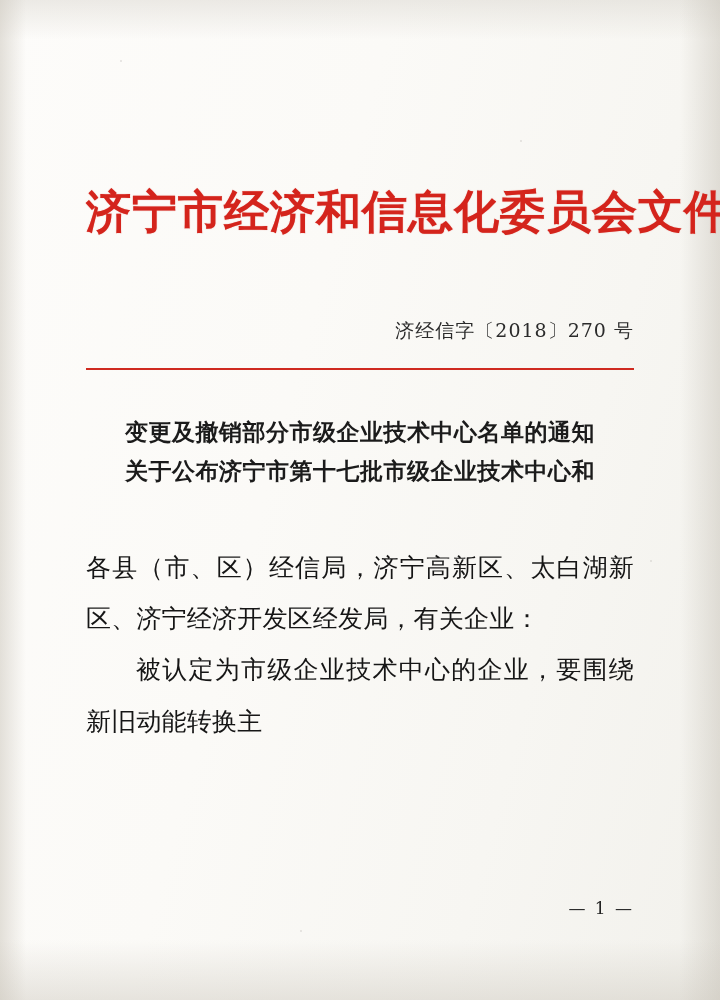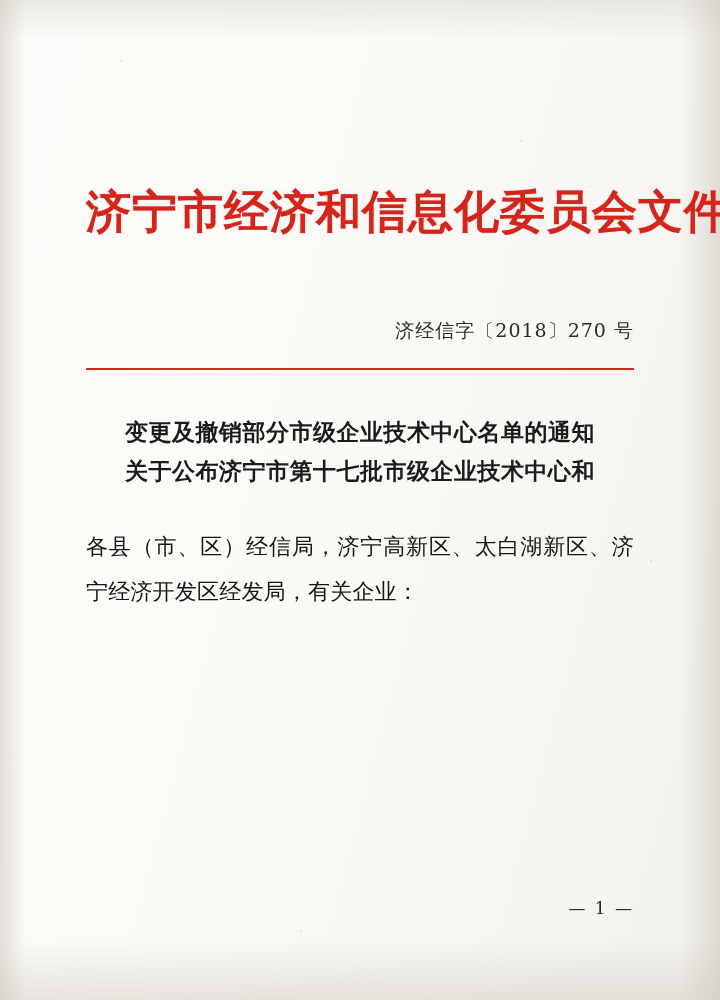--- a/index.html
+++ b/index.html
@@ -103,22 +103,22 @@
     line-height: 1.7;
     color: #1b1b1b;
     letter-spacing: 0.5px;
   }
   .doc-title .line {
     display: block;
   }
 
   
   .content {
-    margin-top: 34px;
-    font-size: 22px;
+    margin-top: 52px;
+    font-size: 25px;
     line-height: 2.05;
     color: #161616;
     text-align: justify;
     letter-spacing: 0.2px;
   }
   .para {
     margin: 0 0 0 0;
   }
   .para.indent {
     text-indent: 2em;
@@ -166,19 +166,20 @@
 
     <div class="red-rule"></div>
 
     <div class="doc-title">
       <span class="line">变更及撤销部分市级企业技术中心名单的通知</span>
       <span class="line">关于公布济宁市第十七批市级企业技术中心和</span>
     </div>
 
     <div class="content">
       <p class="para">各县（市、区）经信局，济宁高新区、太白湖新区、济宁经济开发区经发局，有关企业：</p>
+      <p class="para indent">被认定为市级企业技术中心的企业，要围绕新旧动能转换主</p>
     </div>
 
   </div>
 
   <div class="page-footer">— 1 —</div>
 
 </div>
 
 </body></html>

